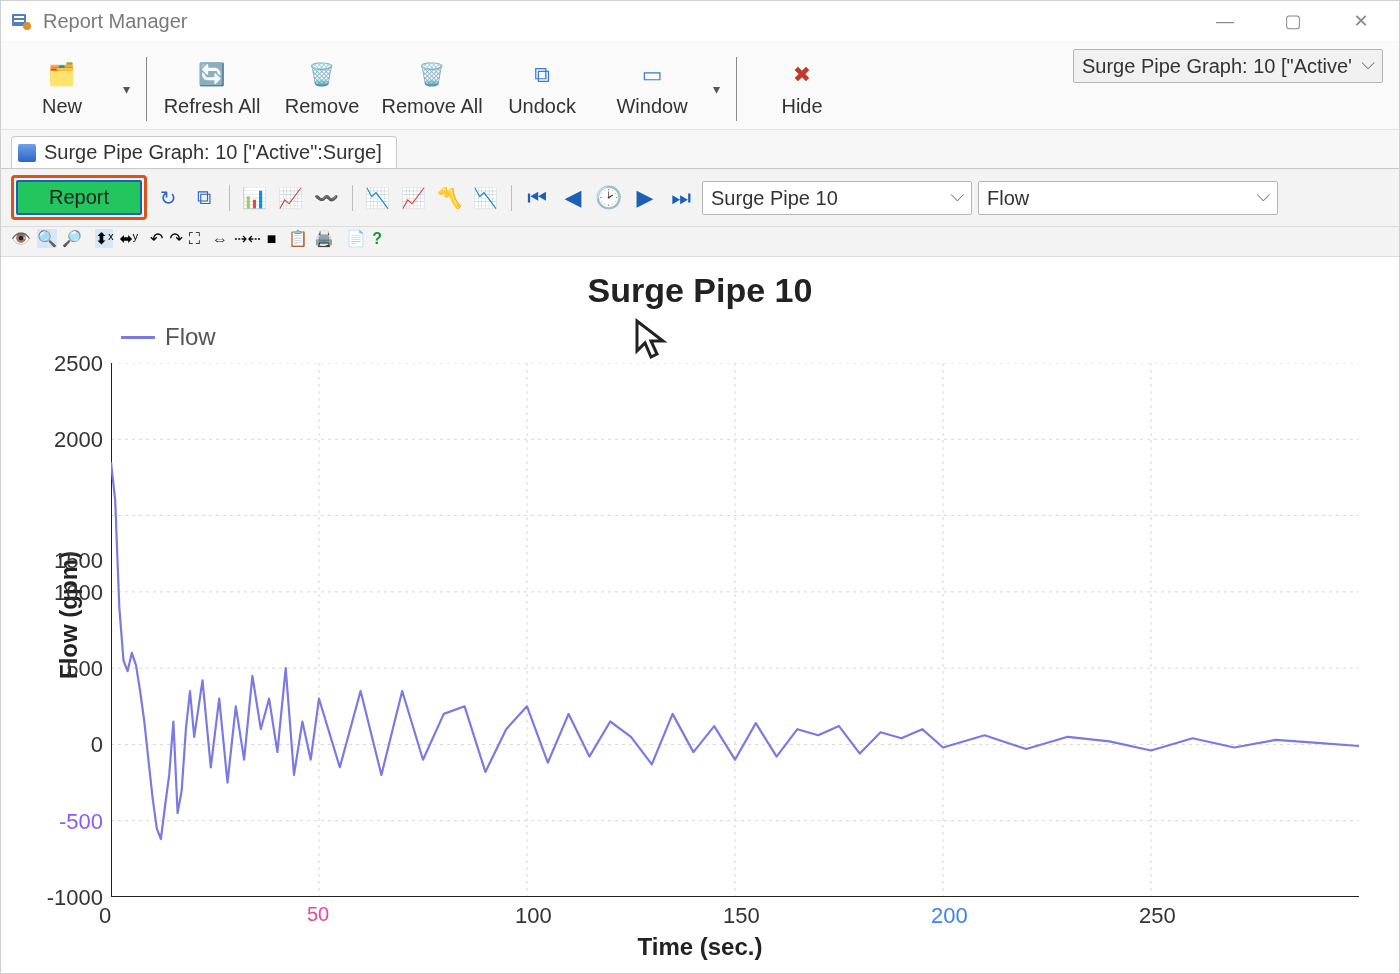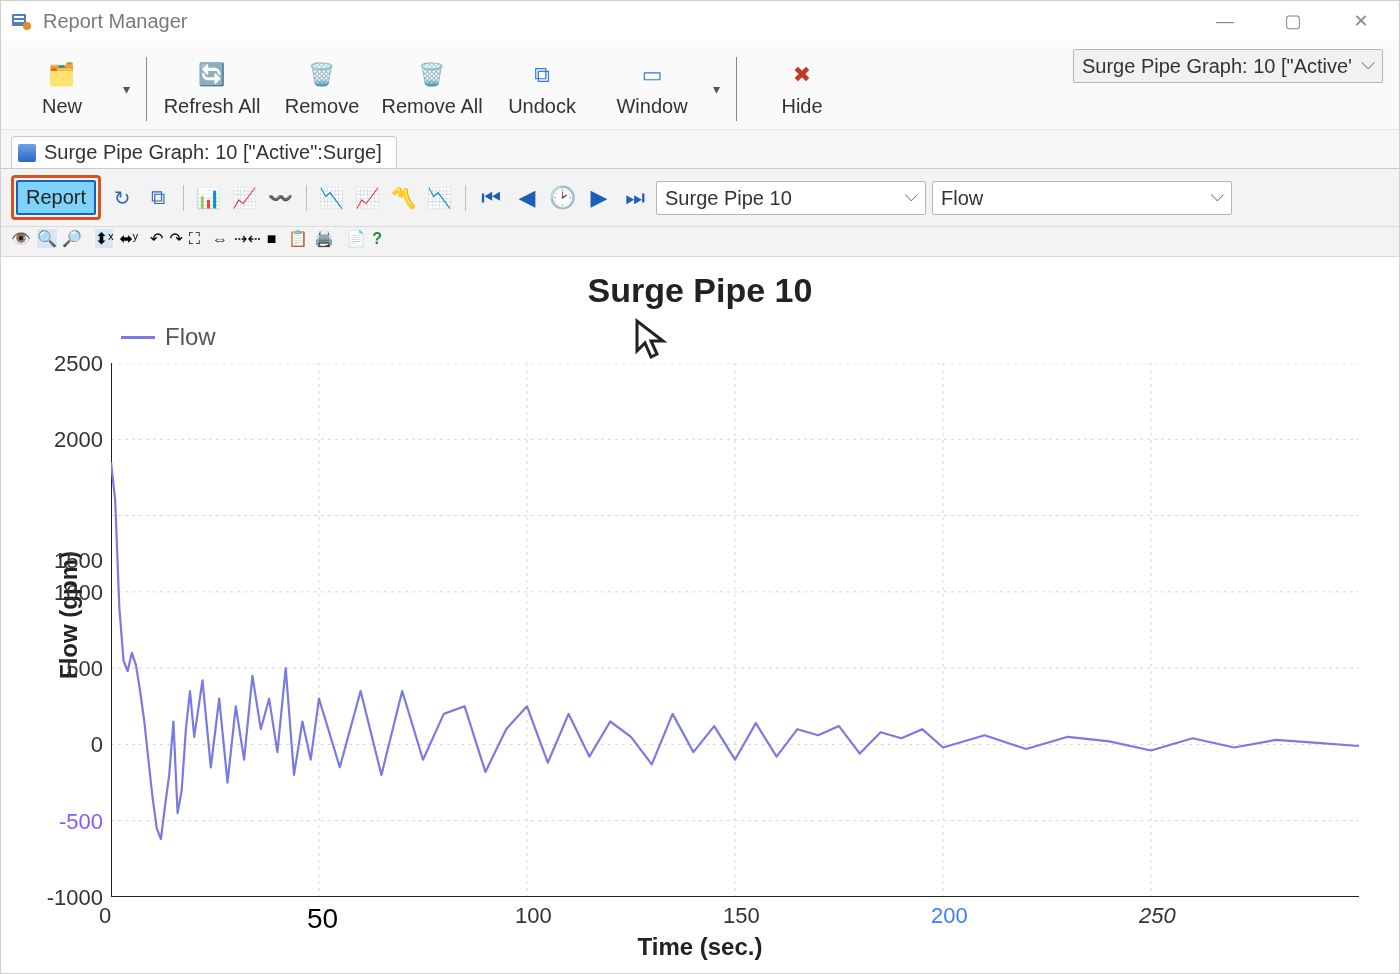--- a/index.html
+++ b/index.html
@@ -21,21 +21,21 @@
   .sel-wrap { position: relative; display: inline-block; }
   .sel-wrap::after { content: "⌵"; position: absolute; right: 8px; top: 4px; color: #666; pointer-events: none; font-size: 18px; }
   .tabstrip { display: flex; align-items: flex-end; padding: 6px 10px 0 10px; background: #f7f7f7; font-size: 20px; color: #333; border-bottom: 1px solid #c9c9c9; }
   .tabstrip .tab { display: flex; align-items: center; gap: 8px; padding: 4px 14px 4px 6px; background: #fff; border: 1px solid #c9c9c9; border-bottom: none; border-radius: 4px 4px 0 0; }
   .tabstrip .tab .ic { width: 18px; height: 18px; display: inline-block; background: linear-gradient(#6fa0e8,#2d66c6); border-radius: 2px; }
   .toolbar { display: flex; align-items: center; gap: 6px; padding: 6px 10px; background: #f3f3f3; border-bottom: 1px solid #dcdcdc; flex-wrap: wrap; }
   .toolbar .tb-sep { width: 1px; height: 26px; background: #bcbcbc; margin: 0 4px; }
   .toolbar .tb-ic { width: 30px; height: 30px; display: inline-flex; align-items: center; justify-content: center; color: #2d66c6; font-size: 20px; border-radius: 3px; }
   .toolbar .tb-ic.gray { color: #888; }
   .report-btn { border: 3px solid #d9531e; padding: 2px; border-radius: 4px; }
-  .report-btn button { border: 2px solid #1b5fb8; background: #7dd3fc; color: #222; font-size: 20px; padding: 4px 8px; border-radius: 2px; text-align: right; }
+  .report-btn button { border: 2px solid #1b5fb8; background: #22c55e; color: #222; font-size: 20px; padding: 4px 31px; border-radius: 2px; text-align: right; }
   .toolbar .nav-btn { color: #1b5fb8; font-size: 22px; }
   .toolbar .sel-wrap.mid .page-dd { width: 270px; background: #fff; }
   .toolbar .sel-wrap.right .page-dd { width: 300px; background: #fff; }
   .toolbar-row2 { display: flex; align-items: center; gap: 6px; padding: 2px 10px 8px 10px; background: #f3f3f3; border-bottom: 1px solid #dcdcdc; }
   .chart-area { flex: 1; position: relative; background: #fff; padding: 10px 30px 20px 30px; }
   .chart-title { text-align: center; font-size: 34px; font-weight: bold; color: #222; margin-top: 4px; }
   .cursor-icon { position: absolute; left: 630px; top: 60px; font-size: 40px; color: #222; }
   .legend { position: absolute; left: 120px; top: 66px; display: flex; align-items: center; gap: 10px; font-size: 24px; color: #555; }
   .legend .swatch { width: 34px; height: 3px; background: #7a7ae0; }
   .plot { position: absolute; left: 110px; right: 40px; top: 106px; bottom: 76px; }
@@ -212,21 +212,21 @@
         </svg>
     <span style="position: absolute; right: 100%; padding-right: 8px; top: 522px; font-size: 22px; color: rgb(51, 51, 51);">-1000</span>
         <span style="position: absolute; right: 100%; padding-right: 8px; top: 445.714px; font-size: 22px; color: #8b5cf6;">-500</span>
         <span style="position: absolute; right: 100%; padding-right: 8px; top: 369.429px; font-size: 22px; color: rgb(51, 51, 51);">0</span>
         <span style="position: absolute; right: 100%; padding-right: 8px; top: 293.143px; font-size: 22px; color: rgb(51, 51, 51);">500</span>
         <span style="position: absolute; right: 100%; padding-right: 8px; top: 216.857px; font-size: 22px; color: rgb(51, 51, 51);">1000</span>
         <span style="position: absolute; right: 100%; padding-right: 8px; top: 140.571px; font-size: 22px; color: rgb(51, 51, 51); margin-top: 44px;">1500</span>
         <span style="position: absolute; right: 100%; padding-right: 8px; top: 64.2857px; font-size: 22px; color: rgb(51, 51, 51);">2000</span>
         <span style="position: absolute; right: 100%; padding-right: 8px; top: -12px; font-size: 22px; color: rgb(51, 51, 51);">2500</span>
         <span style="position: absolute; top: 100%; padding-top: 6px; left: -12px; font-size: 22px; color: rgb(51, 51, 51);">0</span>
-        <span style="position: absolute; top: 100%; padding-top: 6px; left: 196px; font-size: 28px; color: #000000;">50</span>
+        <span style="position: absolute; top: 100%; padding-top: 6px; left: 196px; font-size: 20px; color: #ec4899;">50</span>
         <span style="position: absolute; top: 100%; padding-top: 6px; left: 404px; font-size: 22px; color: rgb(51, 51, 51);">100</span>
         <span style="position: absolute; top: 100%; padding-top: 6px; left: 612px; font-size: 22px; color: rgb(51, 51, 51);">150</span>
         <span style="position: absolute; top: 100%; padding-top: 6px; left: 820px; font-size: 22px; color: #3b82f6;">200</span>
-        <span style="position: absolute; top: 100%; padding-top: 6px; left: 1028px; font-size: 22px; color: rgb(51, 51, 51); font-style: italic;">250</span>
+        <span style="position: absolute; top: 100%; padding-top: 6px; left: 1028px; font-size: 22px; color: rgb(51, 51, 51);">250</span>
       </div>
   </div>
 
 </div>
 
 </body></html>

